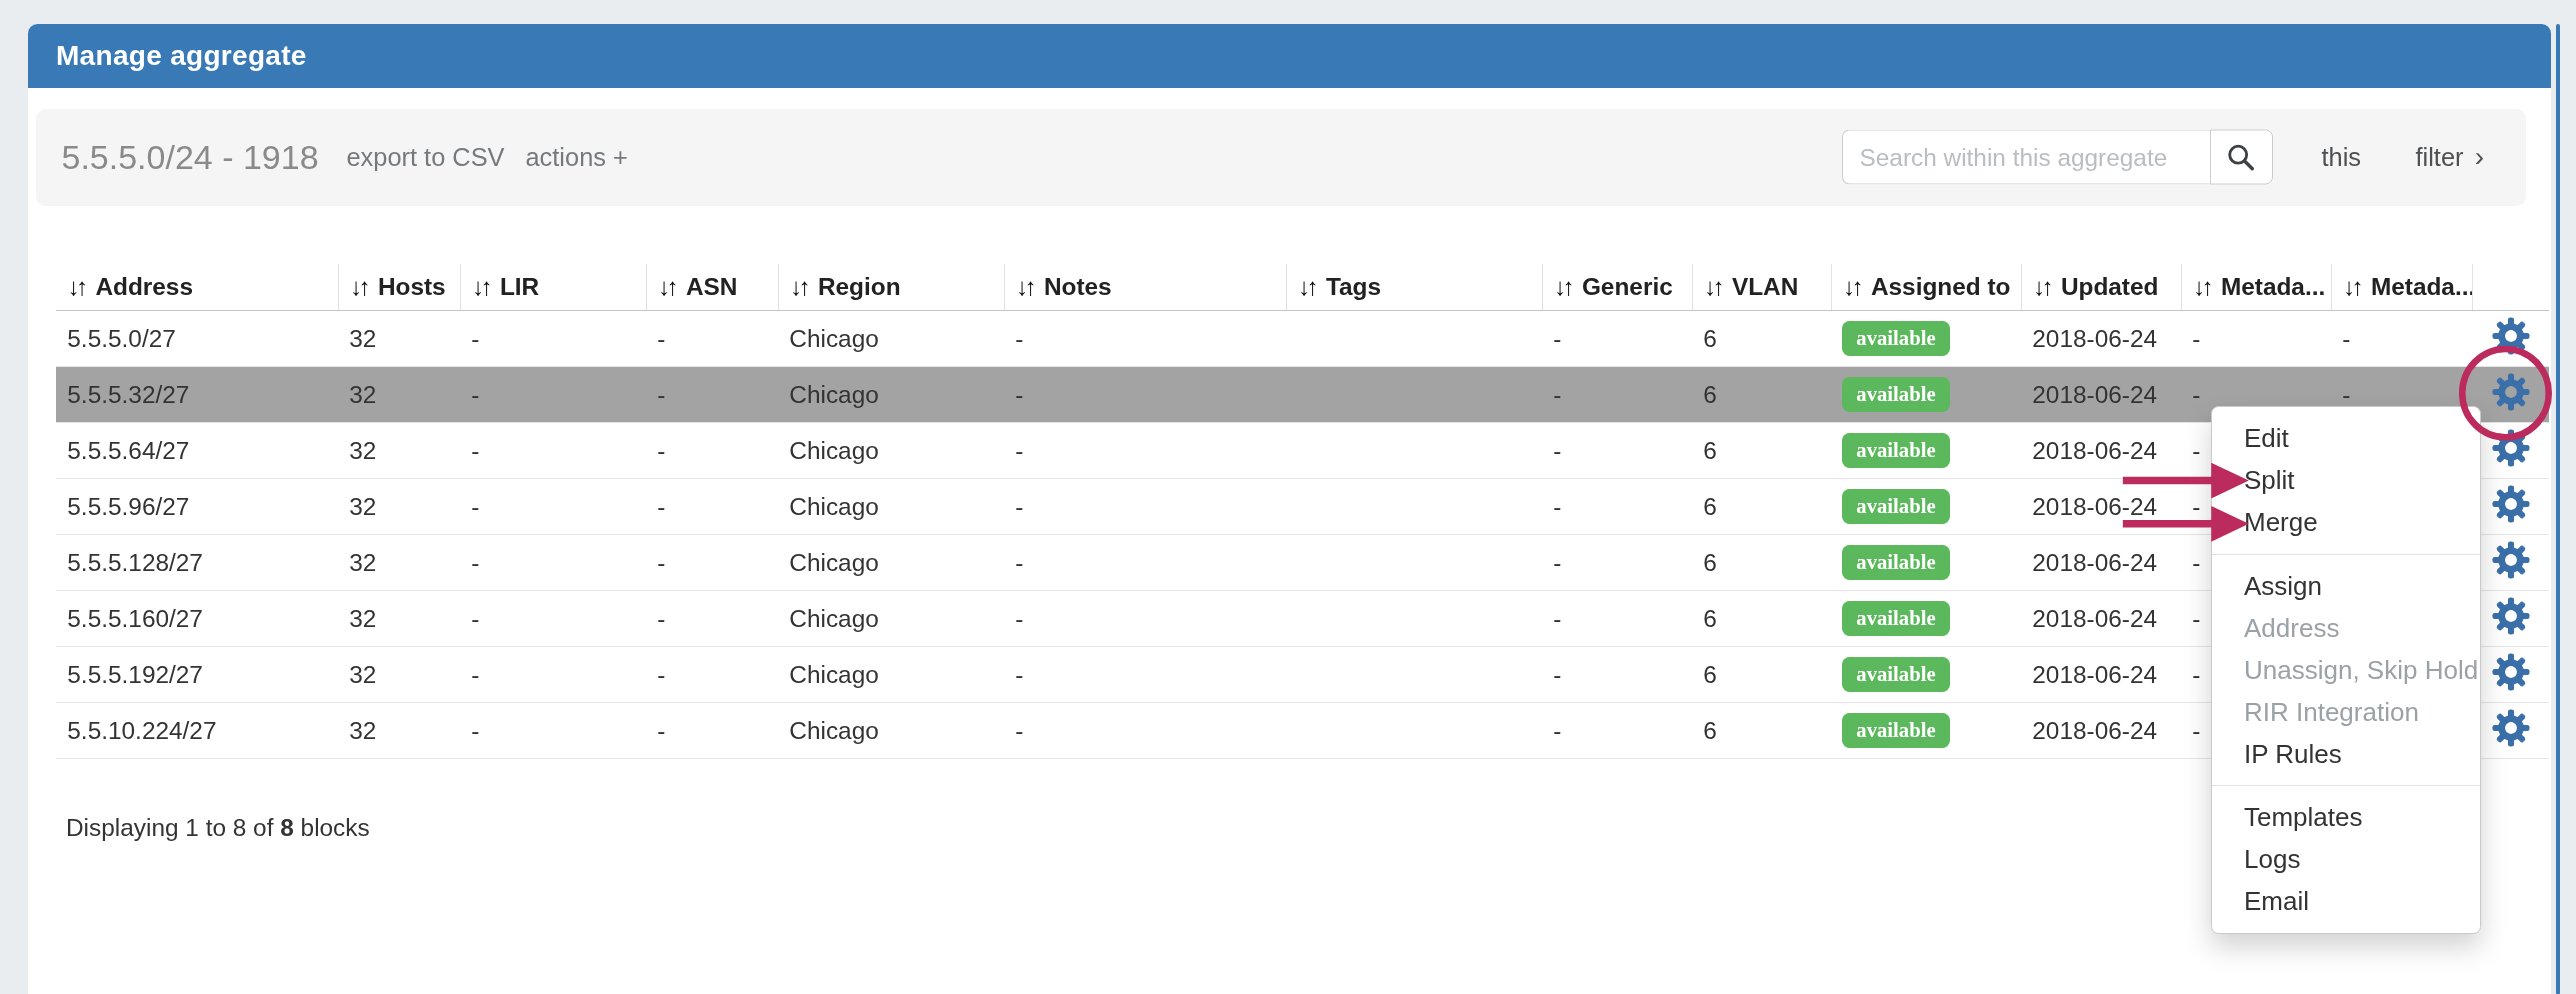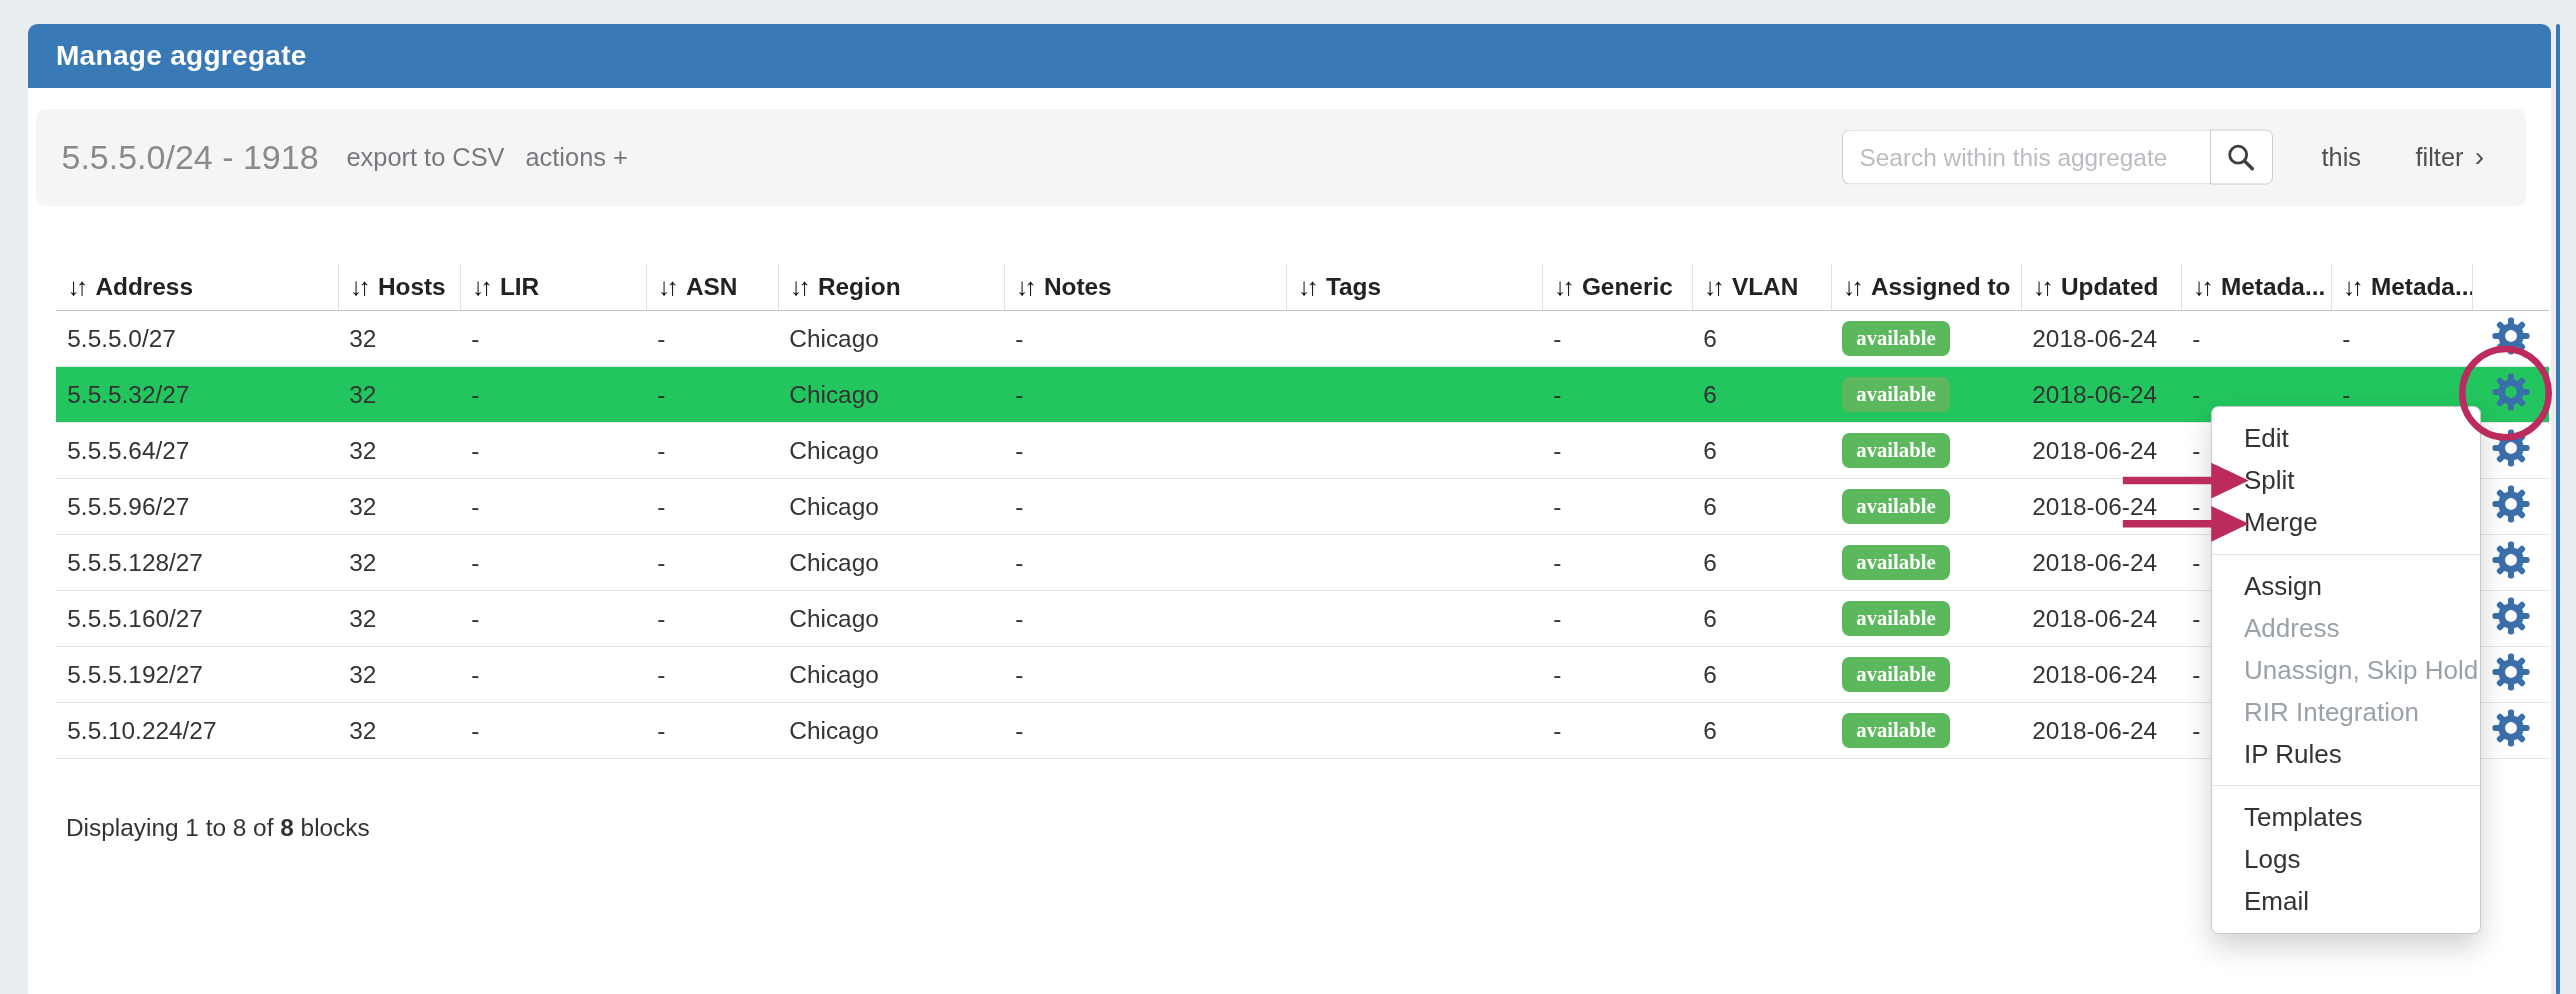--- a/index.html
+++ b/index.html
@@ -59,21 +59,21 @@
     font-size:24.4px; font-weight:bold; color:#222; text-align:left;
     height:47px; padding:0 0 0 11.3px; white-space:nowrap; overflow:hidden;
     border-bottom:1.9px solid #c4c4c4; border-left:1.9px solid #e2e2e2;
   }
   th:first-child { border-left:none; }
   .sort-glyph { letter-spacing:-3.8px; margin-right:11.3px; font-weight:bold; color:#111; }
   td {
     font-size:24.4px; color:#333; height:56px; padding:0 0 0 11.3px;
     white-space:nowrap; overflow:hidden; border-bottom:0.9px solid #e4e4e4;
   }
-  tr.hl td { background:#22c55e; }
+  tr.hl td { background:#a3a3a3; }
   td.cell-actions { text-align:center; padding:0; }
   .badge {
     display:inline-block; color:#fff; font-size:20.7px; font-weight:bold;
     padding:7.5px 14px; border-radius:7.5px; line-height:1;font-family:Liberation Serif, serif;
   }
   .gearbtn { background:none; border:none; padding:0; cursor:pointer; line-height:0; }
 
   .footer-text { position:absolute; left:38px; top:790px; font-size:24.4px; color:#333; }
 
   

